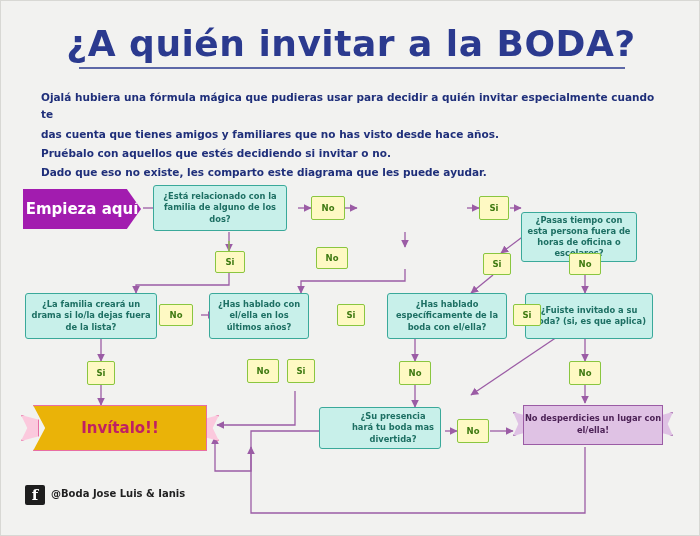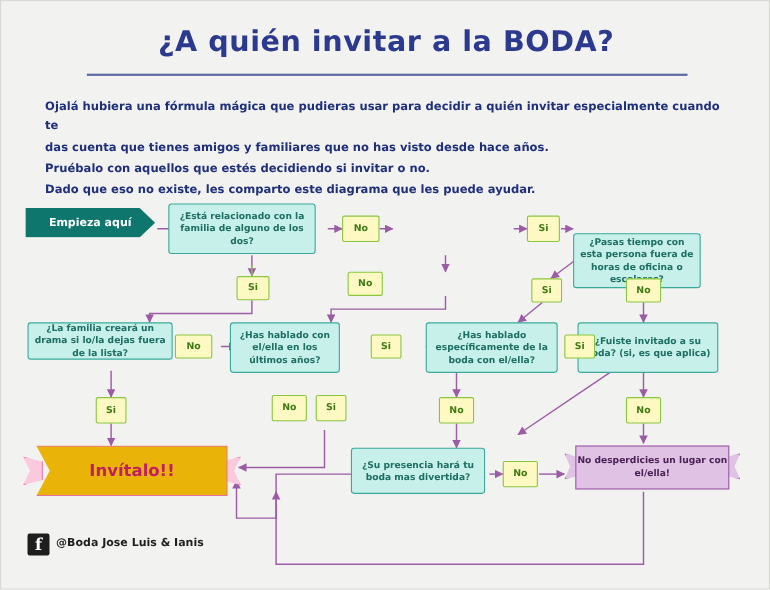--- a/index.html
+++ b/index.html
@@ -13,21 +13,21 @@
     position:relative;
     width:700px;height:536px;
     background:#f2f2f0;
     border:1px solid #d8d8d4;
     box-sizing:border-box;
   }
   
   .title{
     position:absolute;left:0;top:22px;width:700px;
     text-align:center;
-    font-size:26px;
+    font-size:36px;
     font-weight:bold;
     color:#2b3a8f;
     letter-spacing:0.5px;
     font-family:"DejaVu Sans", sans-serif;
   }
   .title-rule{
     position:absolute;left:78px;top:66px;width:546px;height:2px;
     background:#2b3a8f;opacity:.75;
   }
   
@@ -63,24 +63,24 @@
     background:#fef9c3;
     border:1.5px solid #8ac63f;
     color:#3f7a12;
     font-size:8.5px;
     font-weight:bold;
     display:flex;align-items:center;justify-content:center;
     border-radius:2px;
   }
   
   .start{
-    position:absolute;left:22px;top:188px;width:118px;height:27px;
-    background:#0f766e;
+    position:absolute;left:22px;top:188px;width:118px;height:40px;
+    background:#a21caf;
     color:#ffffff;
-    font-size:10px;font-weight:bold;
+    font-size:15px;font-weight:bold;
     display:flex;align-items:center;justify-content:center;
     clip-path:polygon(0 0,88% 0,100% 50%,88% 100%,0 100%);
     text-align:center;
   }
   
   .ribbon{
     position:absolute;left:32px;top:404px;width:172px;height:44px;
     background:#eab308;
     border:1.5px solid #e86ea4;
     color:#c02063;
@@ -217,29 +217,29 @@
     </g>
   </svg>
 
   <div class="start">Empieza aquí</div>
 
   <div class="node teal" style="left:152px;top:184px;width:134px;height:46px;">¿Está relacionado con la familia de alguno de los dos?</div>
 
 
   <div class="node teal" style="left:520px;top:182px;width:116px;height:50px;margin-top:29px;">¿Pasas tiempo con esta persona fuera de horas de oficina o escolares?</div>
 
-  <div class="node teal" style="left:24px;top:292px;width:132px;height:34px;">¿La familia creará un drama si lo/la dejas fuera de la lista?</div>
+  <div class="node teal" style="left:24px;top:292px;width:132px;height:46px;">¿La familia creará un drama si lo/la dejas fuera de la lista?</div>
 
   <div class="node teal" style="left:208px;top:292px;width:100px;height:46px;">¿Has hablado con el/ella en los últimos años?</div>
 
   <div class="node teal" style="left:386px;top:292px;width:120px;height:46px;">¿Has hablado específicamente de la boda con el/ella?</div>
 
   <div class="node teal" style="left:524px;top:292px;width:128px;height:46px;">¿Fuiste invitado a su boda? (si, es que aplica)</div>
 
-  <div class="node teal" style="left:318px;top:406px;width:122px;height:42px;">¿Su presencia hará tu boda mas divertida?</div>
+  <div class="node teal" style="left:318px;top:406px;width:122px;height:42px;padding-left:31px;">¿Su presencia hará tu boda mas divertida?</div>
 
   <div class="ribbon-tailL"></div>
   <div class="ribbon-tailR"></div>
   <div class="ribbon">Invítalo!!</div>
 
   <div class="ribbon2-tailL"></div>
   <div class="ribbon2-tailR"></div>
   <div class="ribbon2">No desperdicies un lugar con el/ella!</div>
 
   <div class="lbl" style="left:310px;top:195px;width:34px;height:24px;">No</div>

